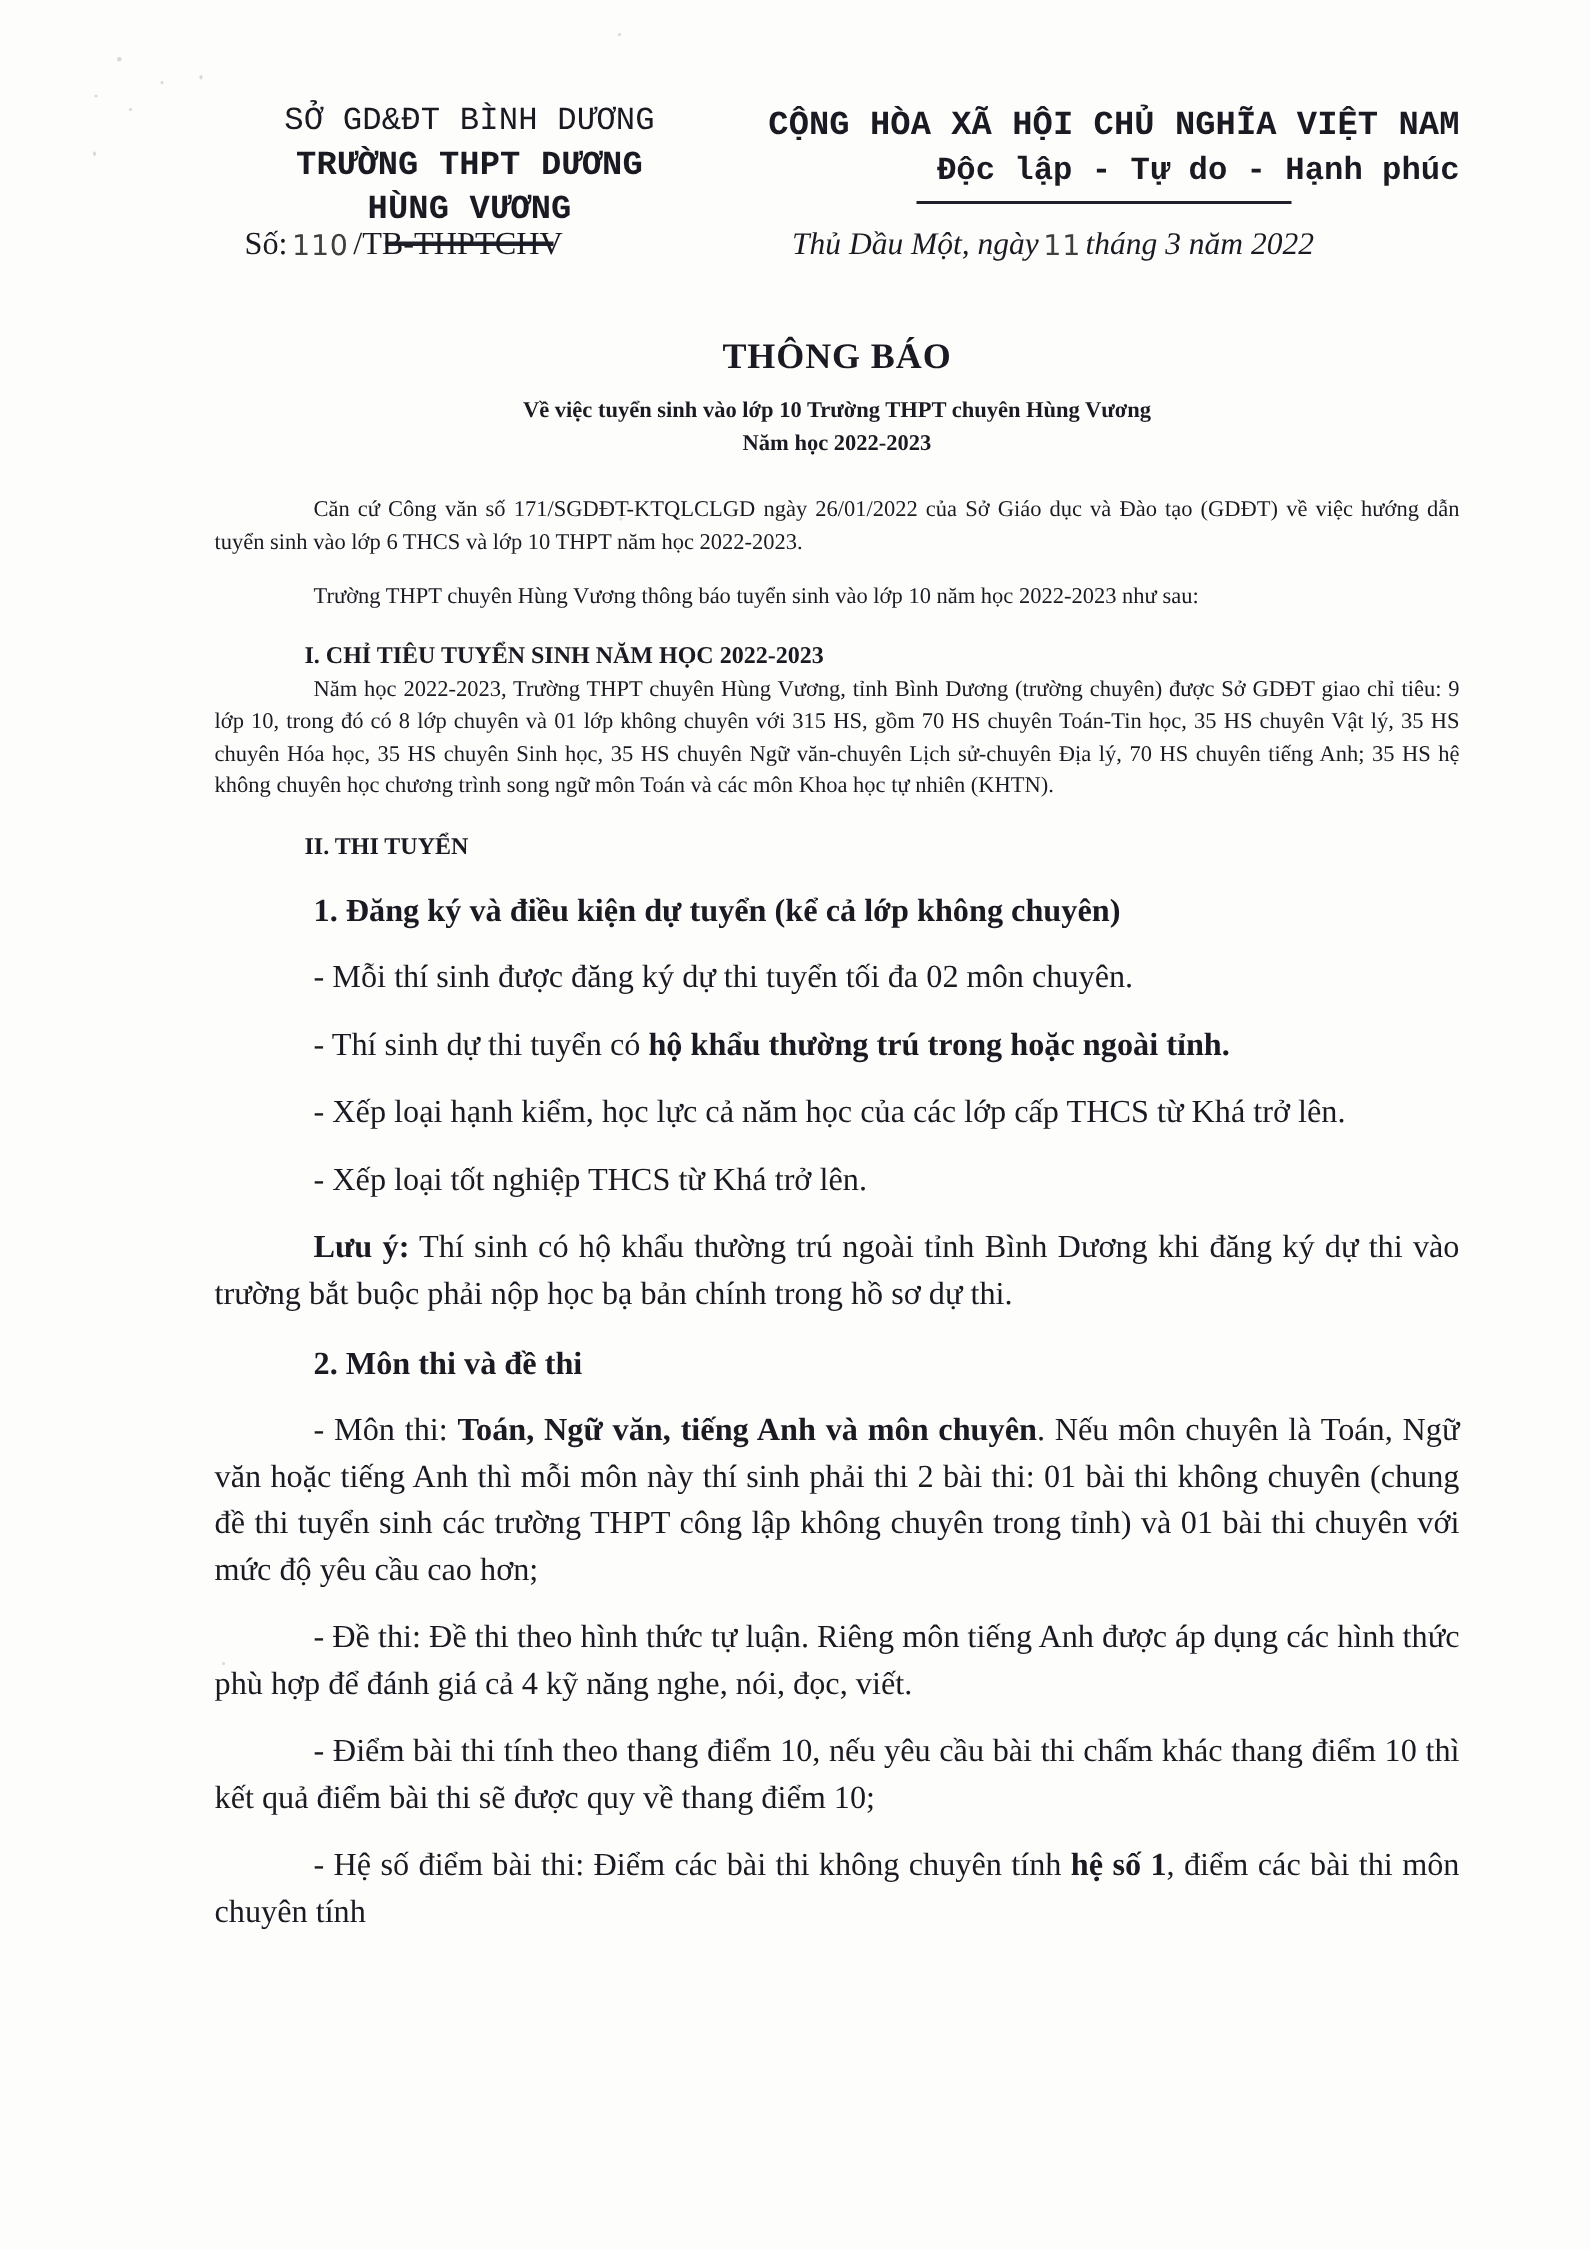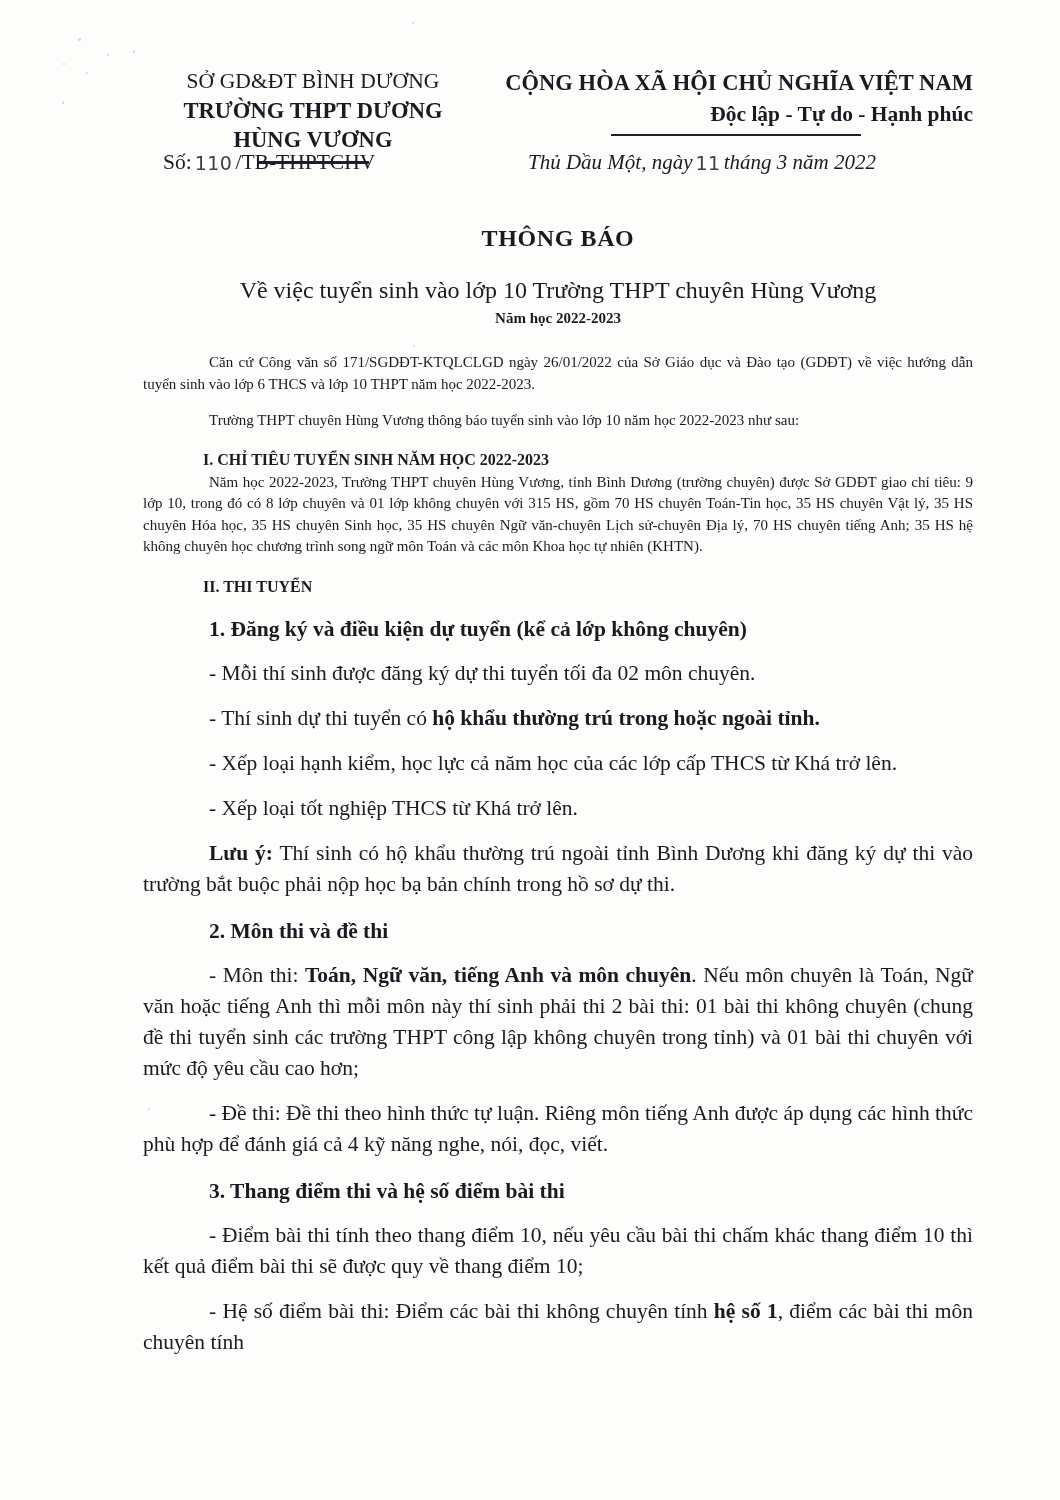--- a/index.html
+++ b/index.html
@@ -34,20 +34,21 @@
     top: 0;
     width: 830px;
   }
 
   
   .doc-header {
     position: relative;
     height: 150px;
     padding-top: 36px;
     box-sizing: border-box;
+    font-family: Liberation Mono, monospace;
   }
 
   .hdr-left {
     position: absolute;
     left: 0;
     top: 68px;
     width: 340px;
     text-align: center;
     line-height: 1.30;
   }
@@ -130,23 +131,23 @@
     text-align: center;
     margin-top: 28px;
     line-height: 1.34;
   }
   .title-main {
     font-size: 24px;
     font-weight: bold;
     letter-spacing: .6px;
   }
   .title-sub {
-    font-size: 24px;
-    font-weight: normal;
-    margin-top: 20px;
+    font-size: 15px;
+    font-weight: bold;
+    margin-top: 10px;
   }
   .title-year {
     font-size: 15px;
     font-weight: bold;
     margin-top: 2px;
   }
 
   
   .body-block { margin-top: 24px; }
 
@@ -261,21 +262,20 @@
       <p class="bullet">- Xếp loại tốt nghiệp THCS từ Khá trở lên.</p>
 
       <p class="bullet"><span class="b">Lưu ý:</span><span> Thí sinh có hộ khẩu thường trú ngoài tỉnh Bình Dương khi đăng ký dự thi vào trường bắt buộc phải nộp học bạ bản chính trong hồ sơ dự thi.</span></p>
 
       <h3 class="sub-head">2. Môn thi và đề thi</h3>
 
       <p class="bullet"><span>- Môn thi: </span><span class="b">Toán, Ngữ văn, tiếng Anh và môn chuyên</span><span>. Nếu môn chuyên là Toán, Ngữ văn hoặc tiếng Anh thì mỗi môn này thí sinh phải thi 2 bài thi: 01 bài thi không chuyên (chung đề thi tuyển sinh các trường THPT công lập không chuyên trong tỉnh) và 01 bài thi chuyên với mức độ yêu cầu cao hơn;</span></p>
 
       <p class="bullet">- Đề thi: Đề thi theo hình thức tự luận. Riêng môn tiếng Anh được áp dụng các hình thức phù hợp để đánh giá cả 4 kỹ năng nghe, nói, đọc, viết.</p>
 
-      <h3 class="sub-head">3. Thang điểm thi và hệ số điểm bài thi</h3>
 
       <p class="bullet">- Điểm bài thi tính theo thang điểm 10, nếu yêu cầu bài thi chấm khác thang điểm 10 thì kết quả điểm bài thi sẽ được quy về thang điểm 10;</p>
 
       <p class="bullet"><span>- Hệ số điểm bài thi: Điểm các bài thi không chuyên tính </span><span class="b">hệ số 1</span><span>, điểm các bài thi môn chuyên tính </span></p>
 
     </div>
   </div>
 </div>
 
 </body></html>

